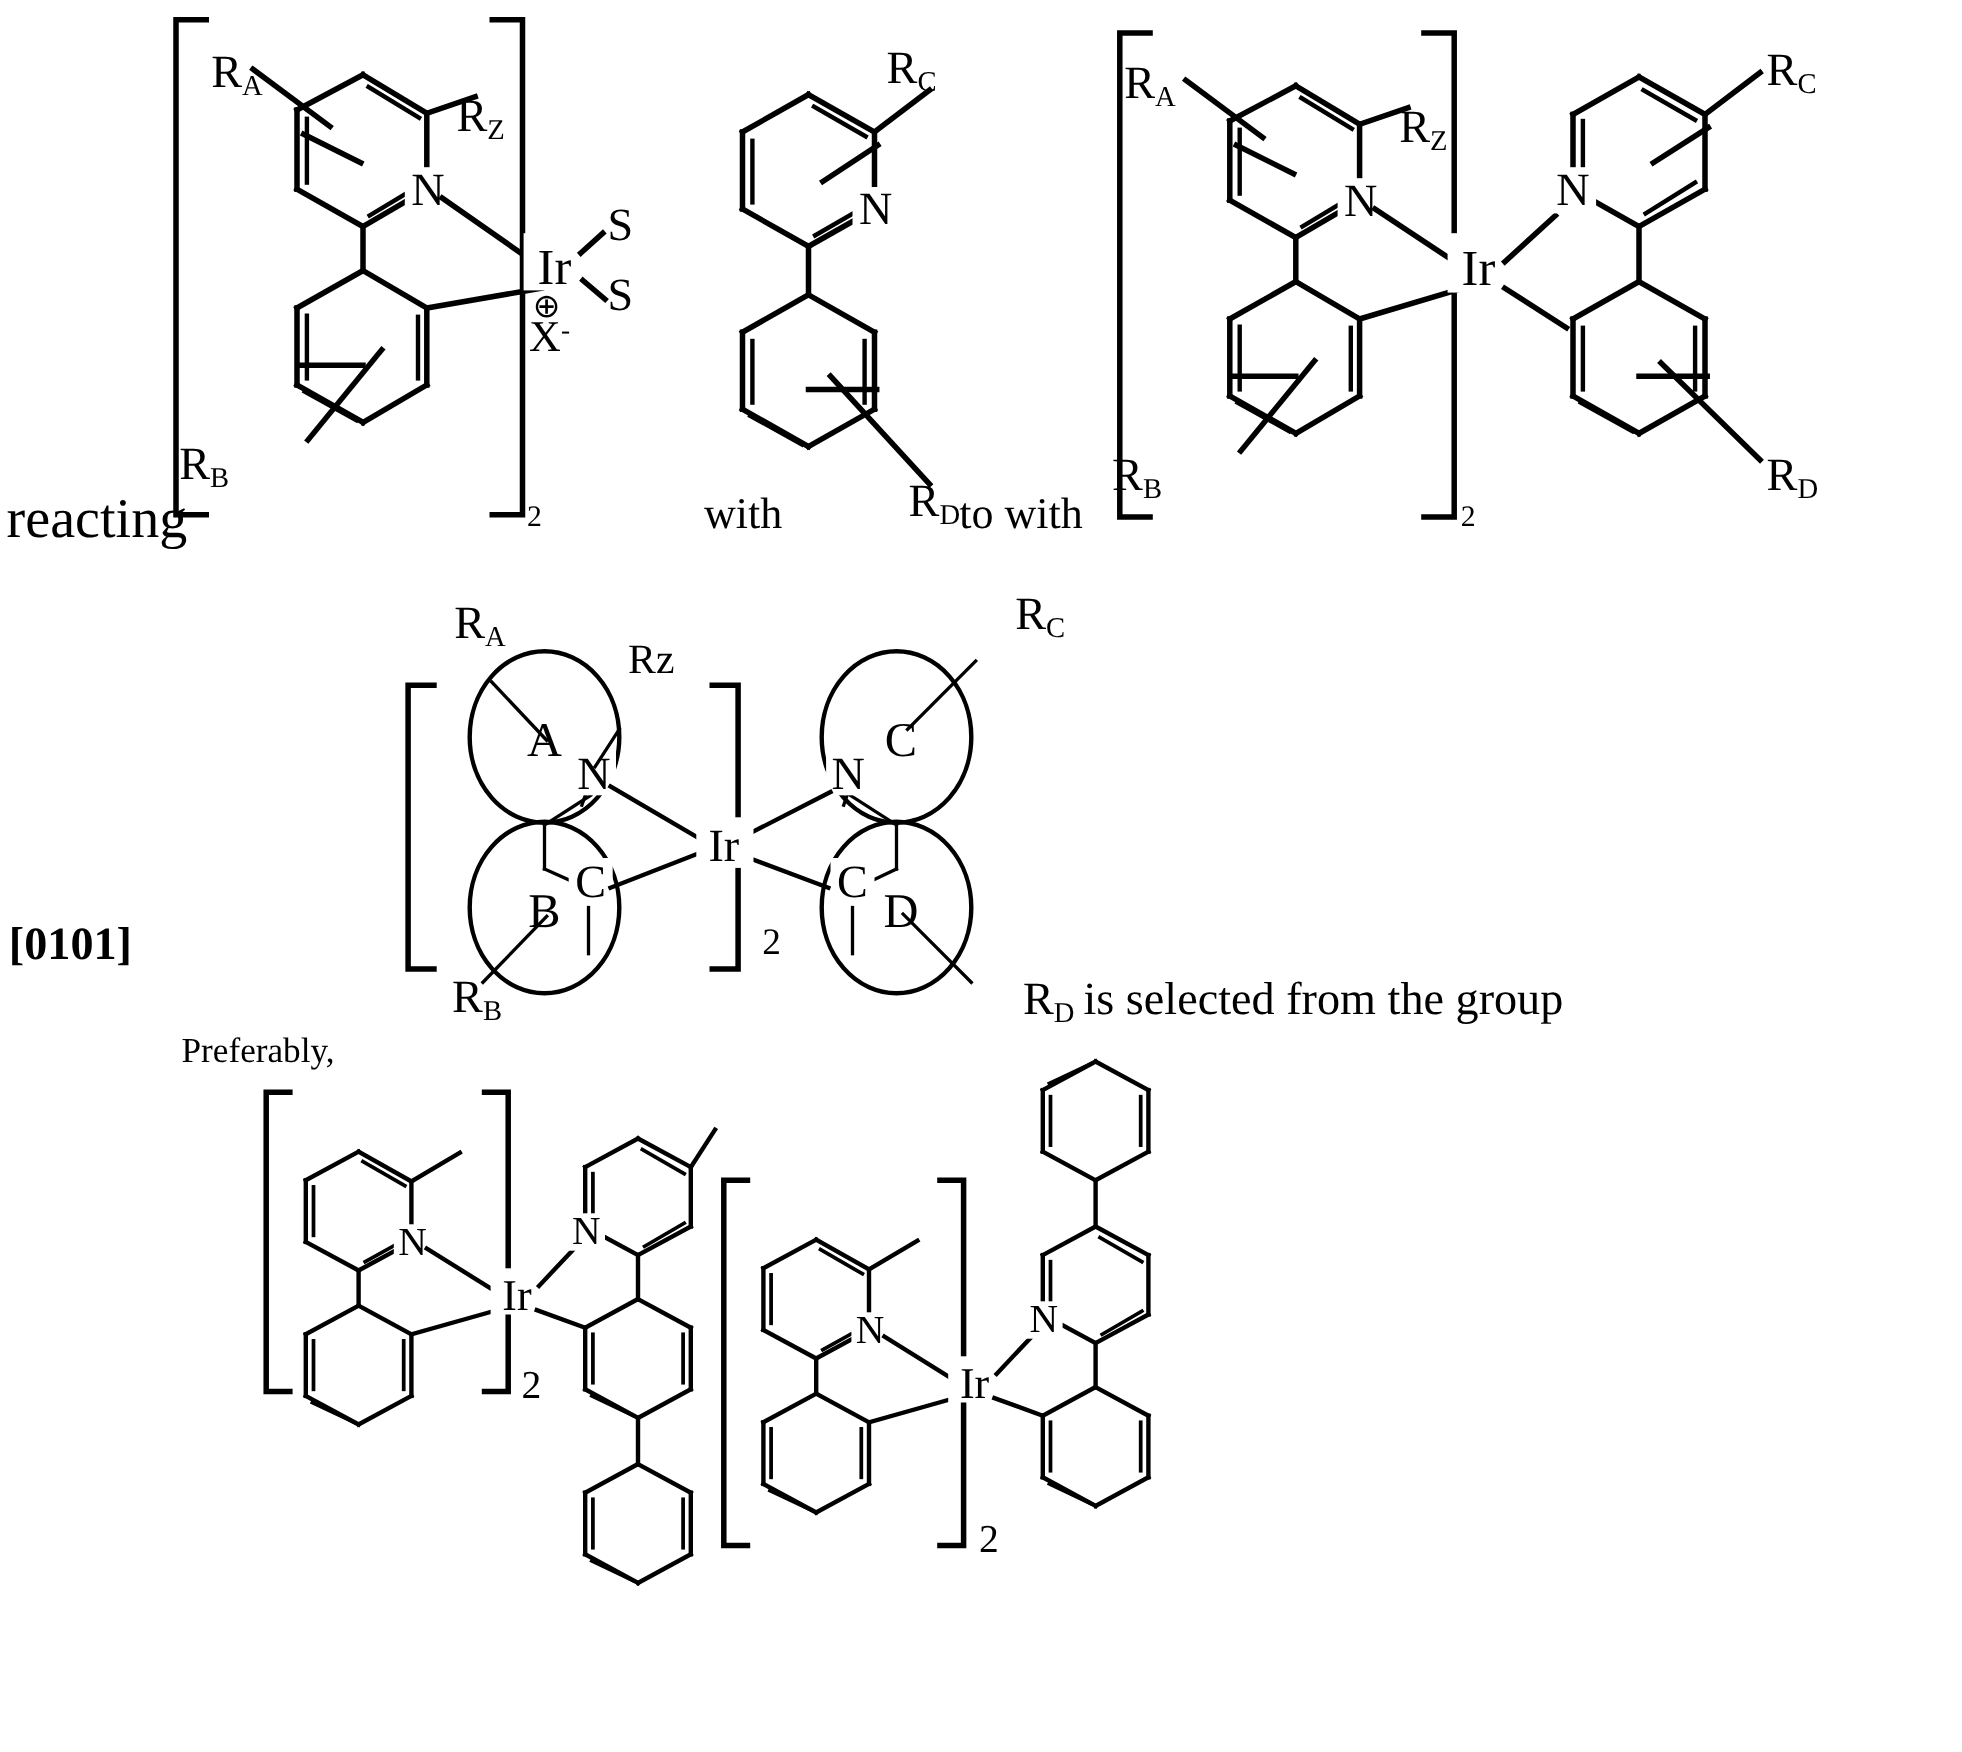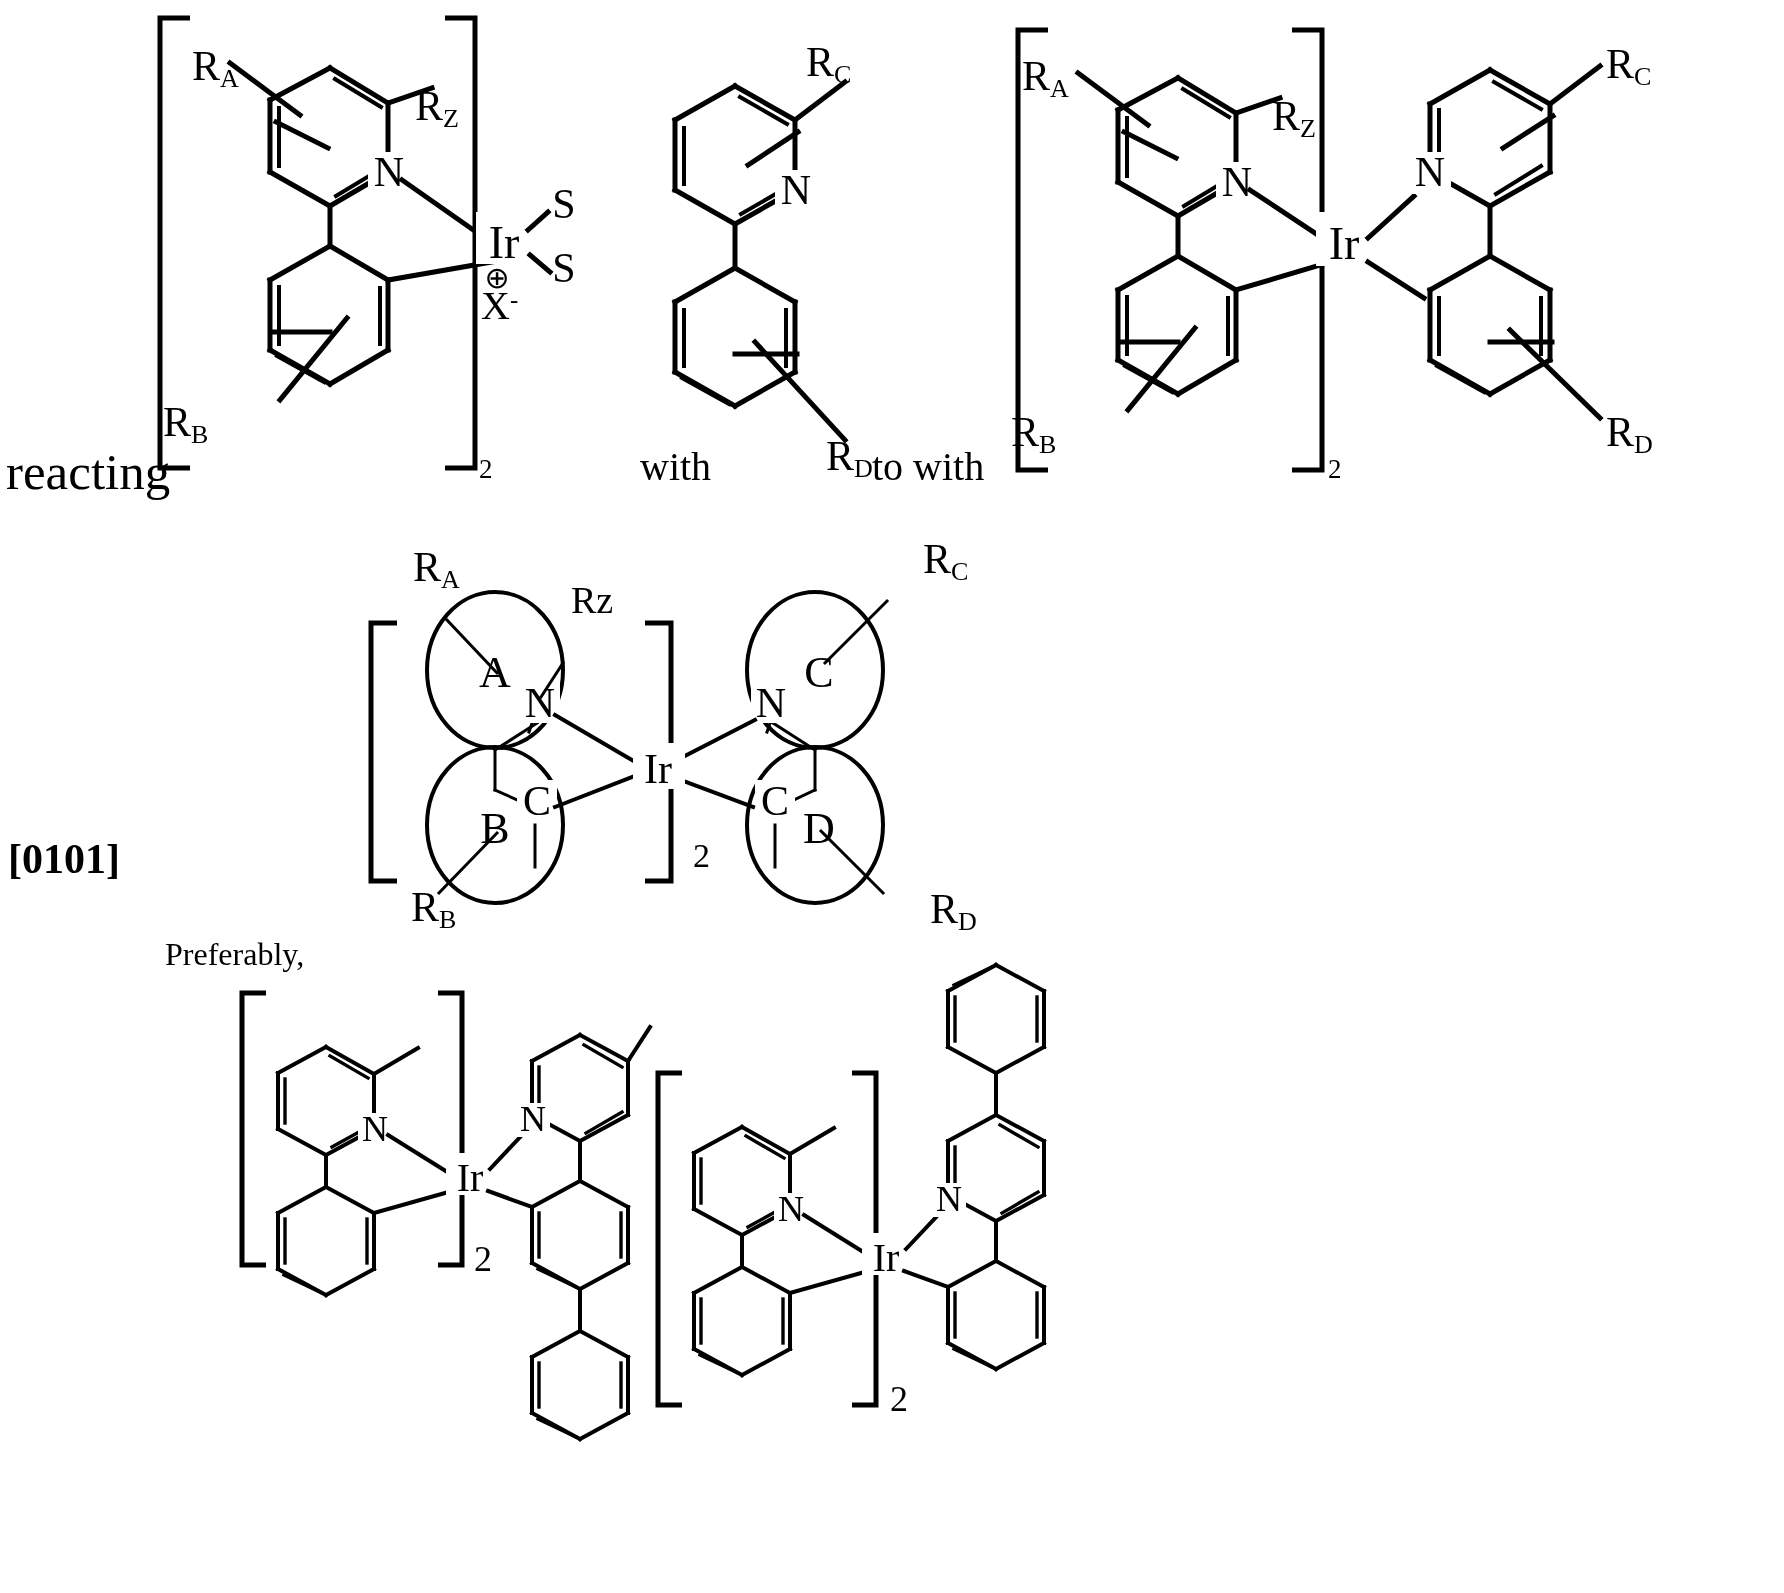--- a/index.html
+++ b/index.html
@@ -299,20 +299,21 @@
   </div>
   <div class="txt" style="left:923px;top:535px;font-size:42px;">
     <span>R</span><span class="sub">C</span>
   </div>
   <div class="txt" style="left:930px;top:885px;font-size:42px;">
     <span>R</span><span class="sub">D</span>
   </div>
 
   <div class="txt para-num" style="left:8px;top:835px;font-size:42px;">[0101]</div>
   <div class="txt" style="left:165px;top:936px;font-size:32px;">Preferably,</div>
+  <div class="txt" style="left:985px;top:885px;font-size:42px;">is selected from the group</div>
 
   <svg style="position:absolute;left:230px;top:975px;" width="420" height="610" viewBox="0 0 420 610">
     <path class="brk" d="M 36 18 L 12 18 L 12 290 L 36 290" stroke-width="4"></path>
     <path class="brk" d="M 208 18 L 232 18 L 232 290 L 208 290" stroke-width="4"></path>
 
     <g class="bond" stroke-width="4">
       <path d="M 48 98 L 96 72"></path>
       <path d="M 96 72 L 144 99"></path>
       <path d="M 144 99 L 144 154"></path>
       <path d="M 144 154 L 96 180"></path>

